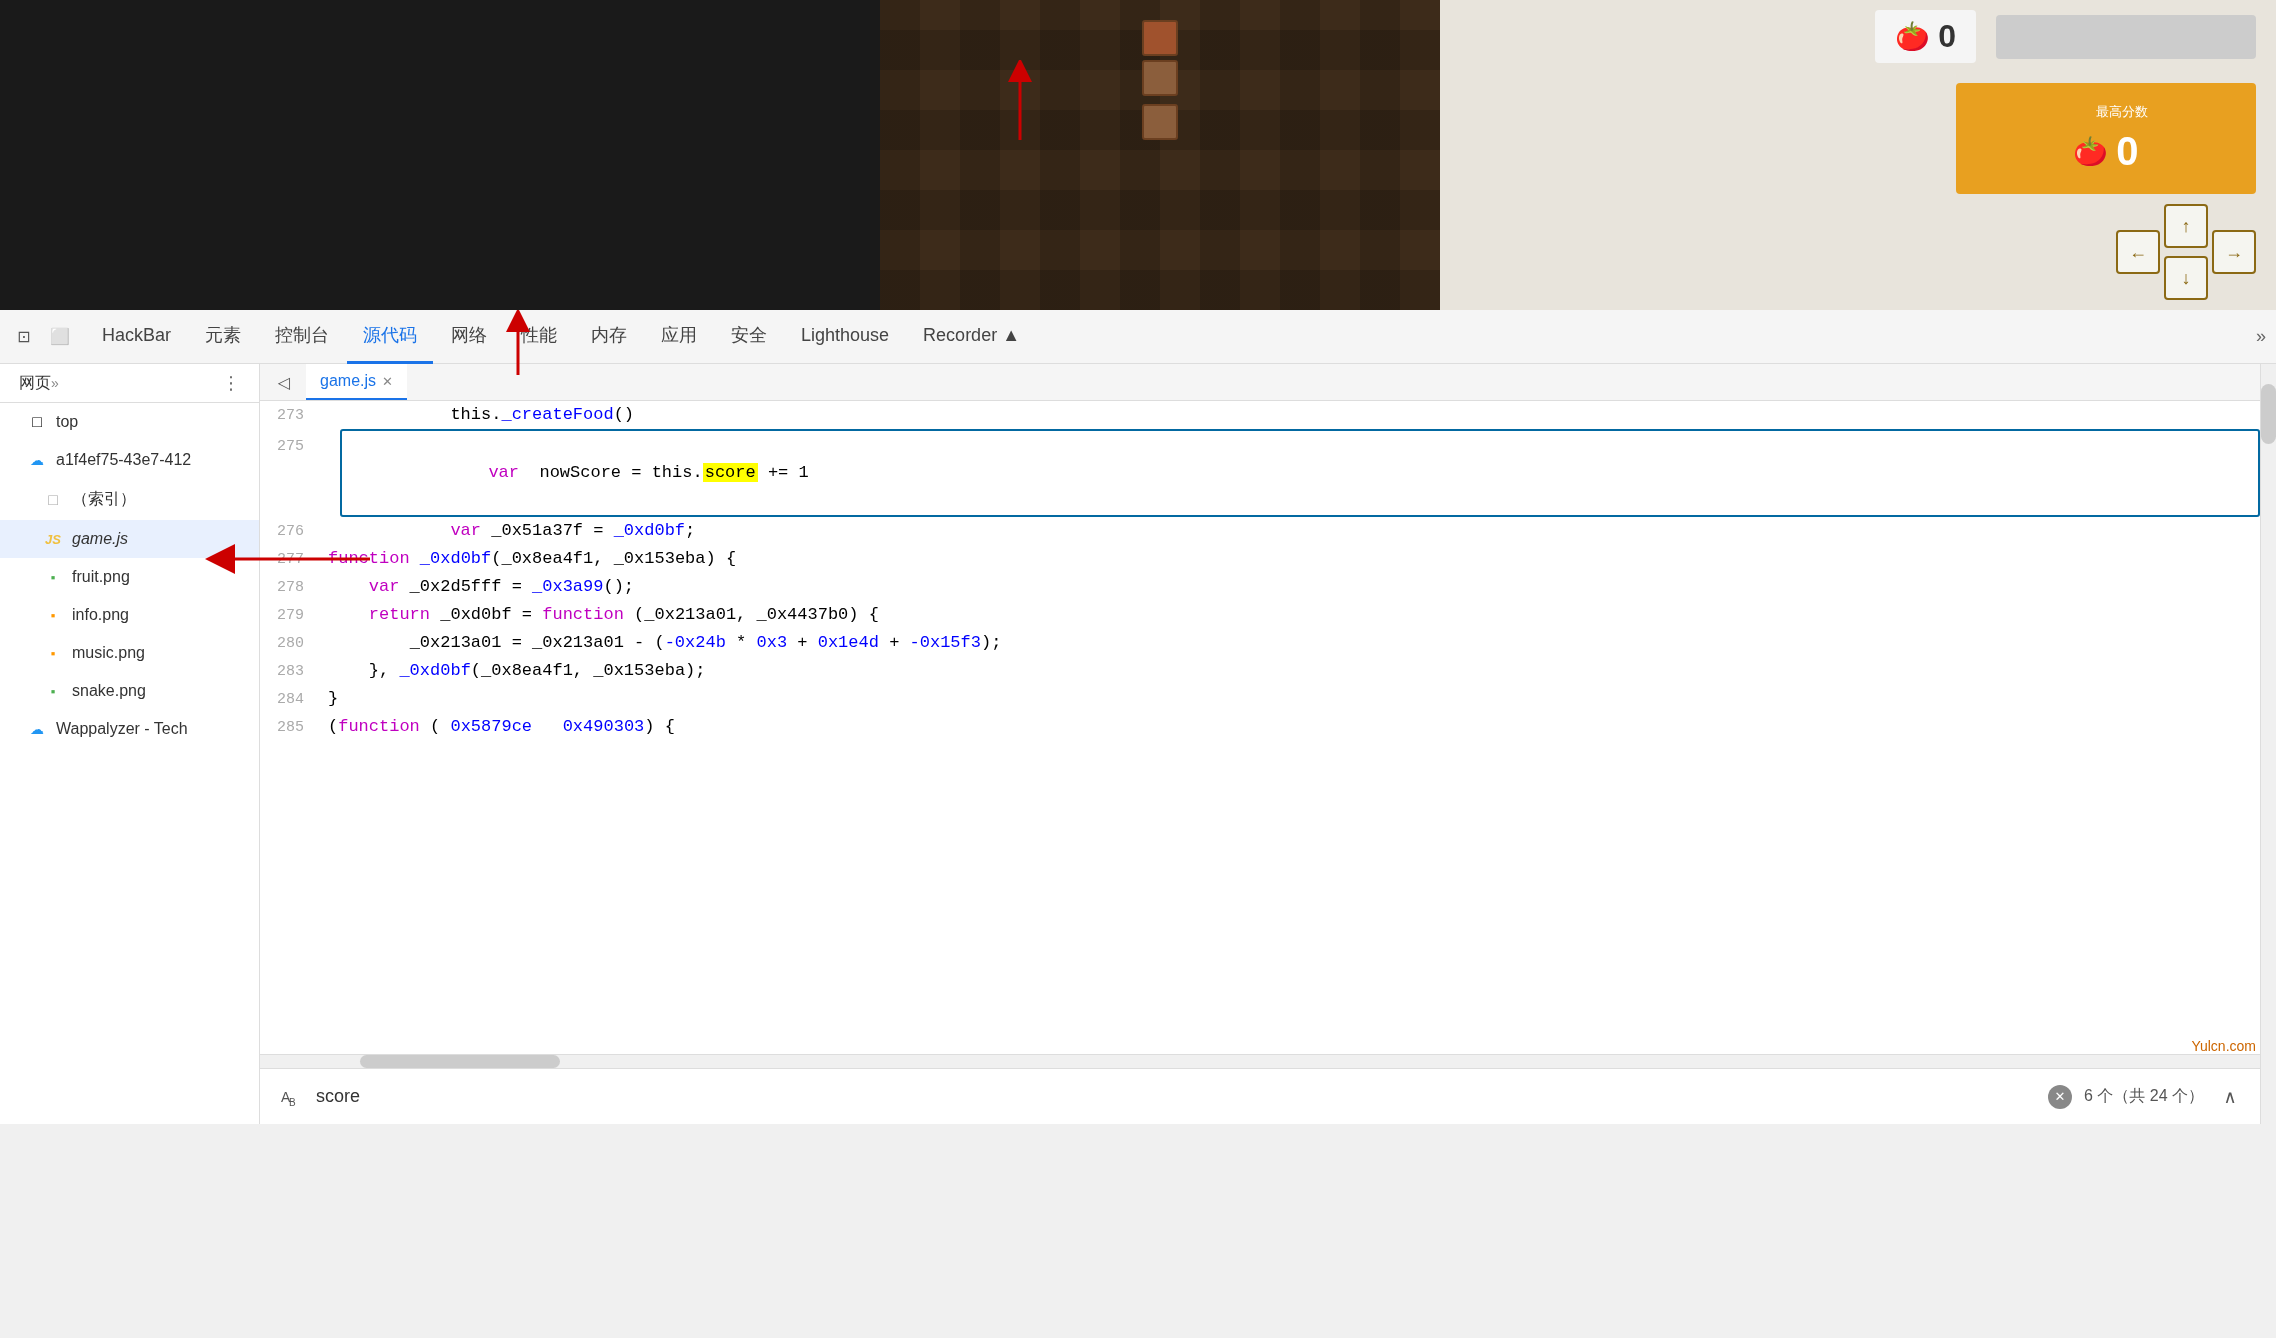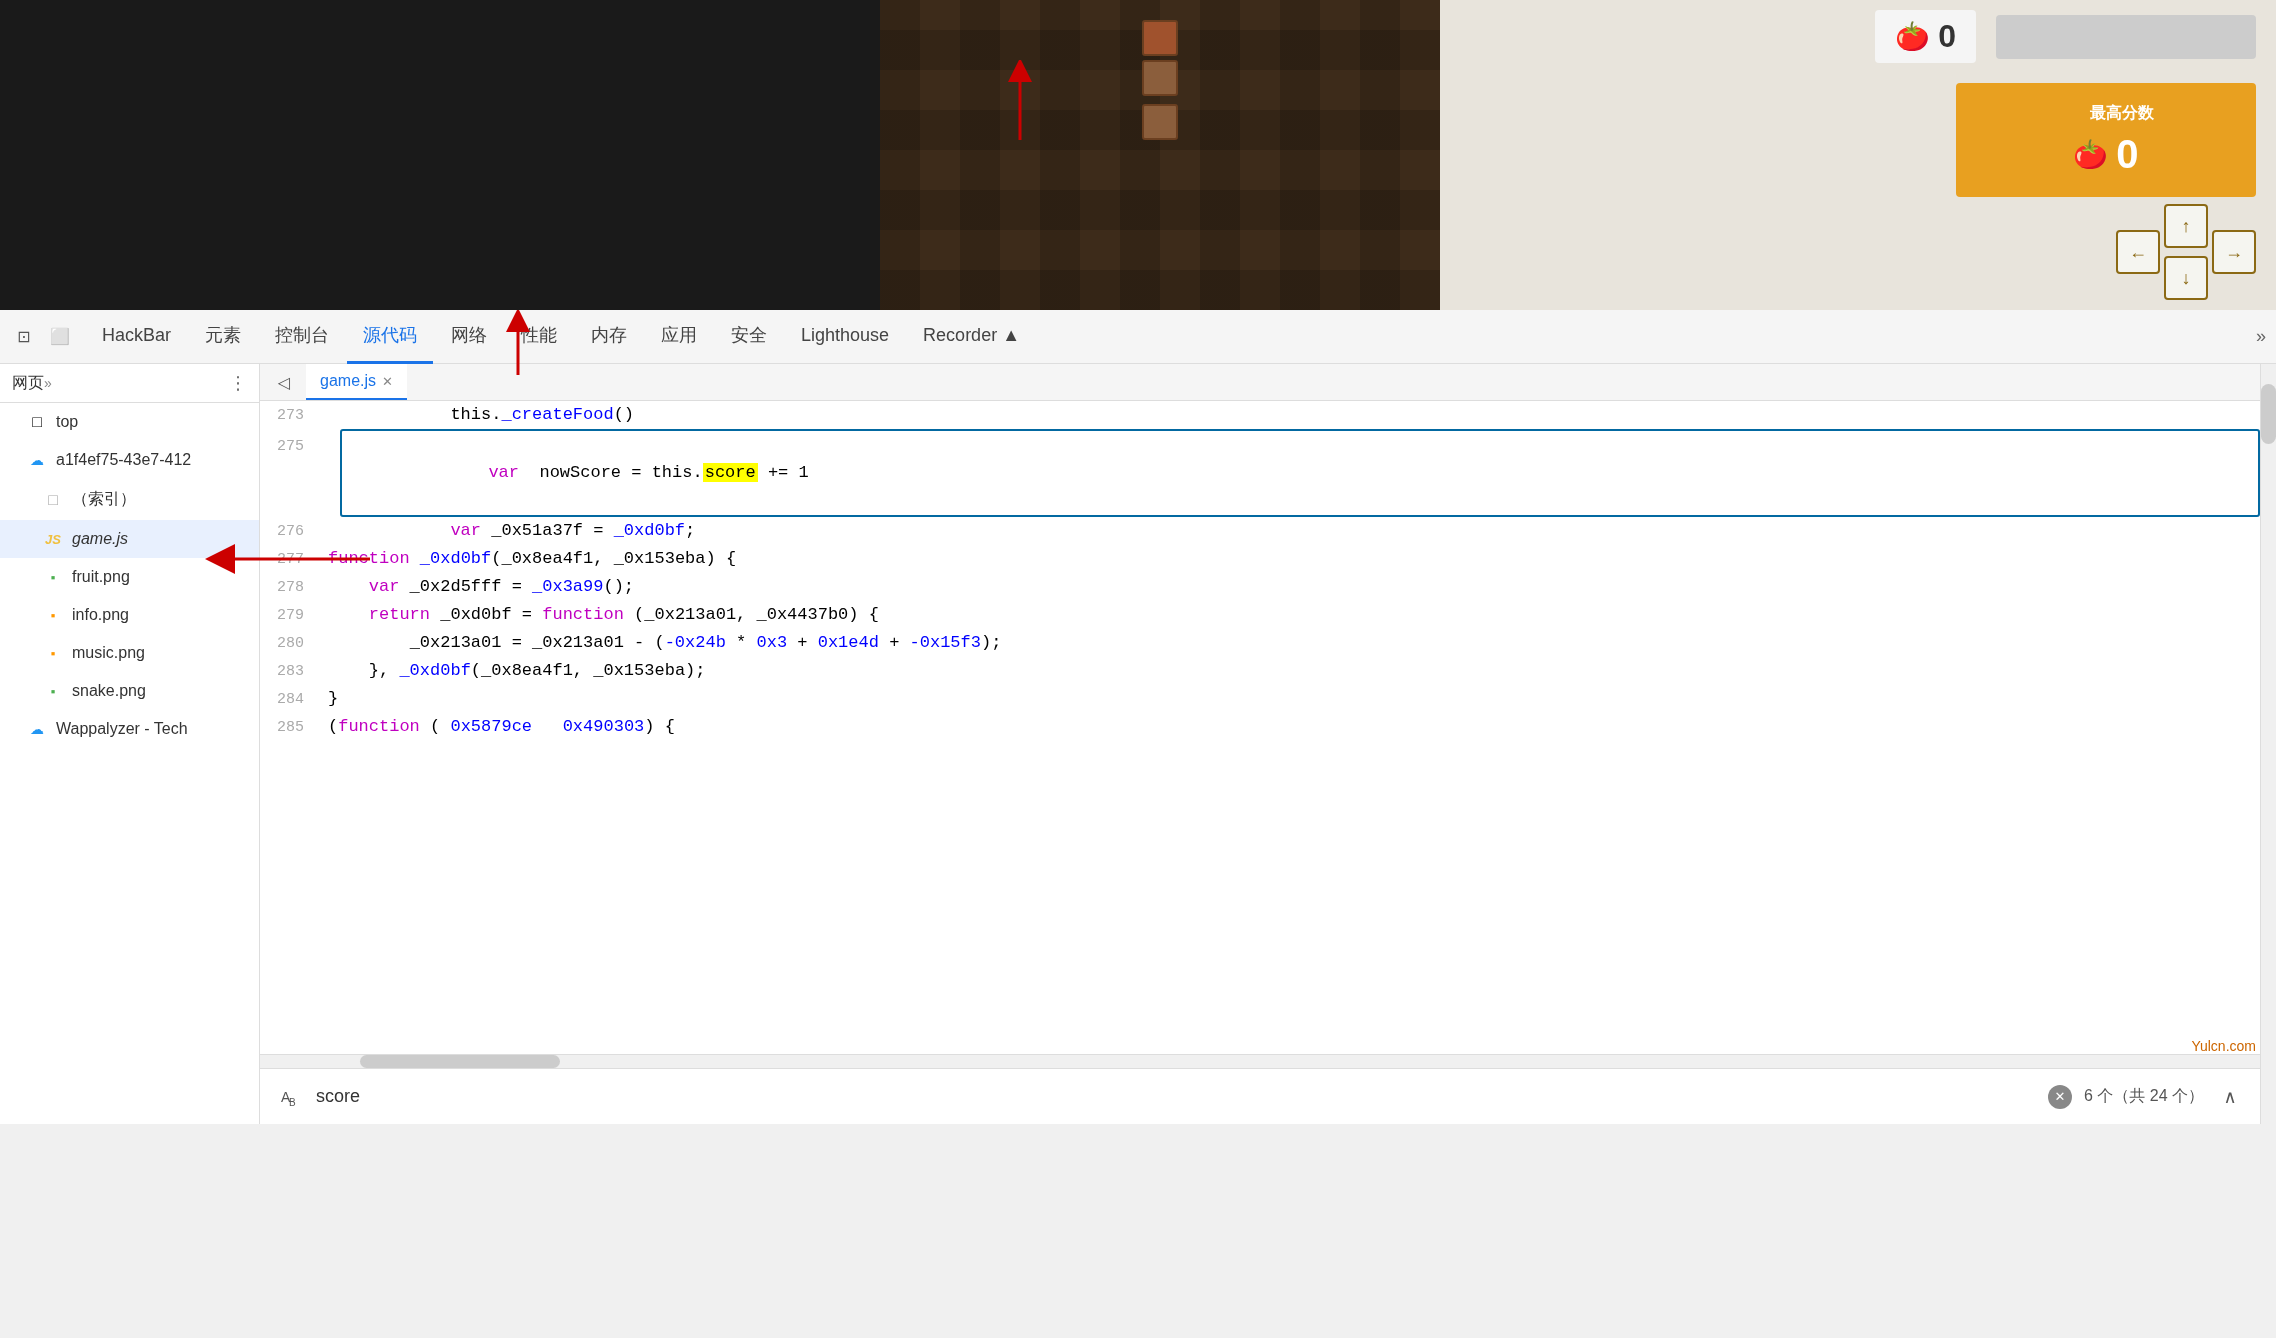--- a/index.html
+++ b/index.html
@@ -85,23 +85,23 @@
       background: #E8A020;
       padding: 20px 40px;
       border-radius: 4px;
       display: flex;
       flex-direction: column;
       align-items: center;
       width: 300px;
     }
 
     .top-score-label {
-      font-size: 16px;
+      font-size: 13px;
       color: white;
-      font-weight: bold;
+      font-weight: normal;
       margin-bottom: 8px;
       margin-left: 32px;
     }
 
     .top-score-row {
       display: flex;
       align-items: center;
       gap: 8px;
     }
 
@@ -197,21 +197,21 @@
       border-right: 1px solid #ddd;
       display: flex;
       flex-direction: column;
       background: white;
       overflow: hidden;
     }
 
     .sidebar-header {
       display: flex;
       align-items: center;
-      padding: 8px 12px;
+      padding: 8px 19px;
       border-bottom: 1px solid #ddd;
       gap: 0;
     }
 
     .sidebar-item {
       display: flex;
       align-items: center;
       padding: 10px 16px;
       gap: 10px;
       cursor: pointer;

